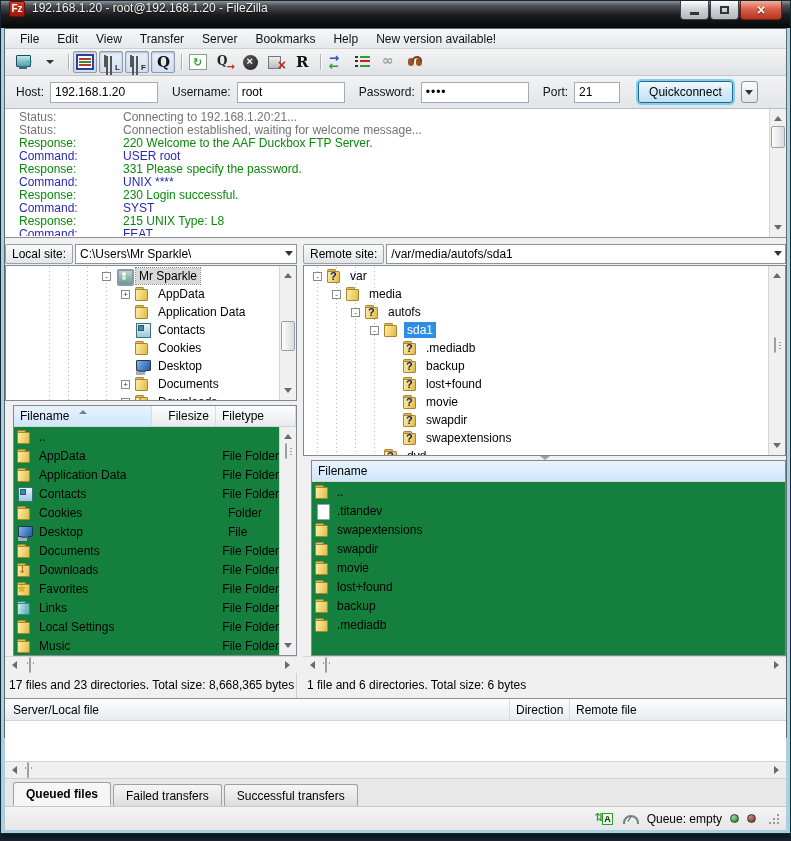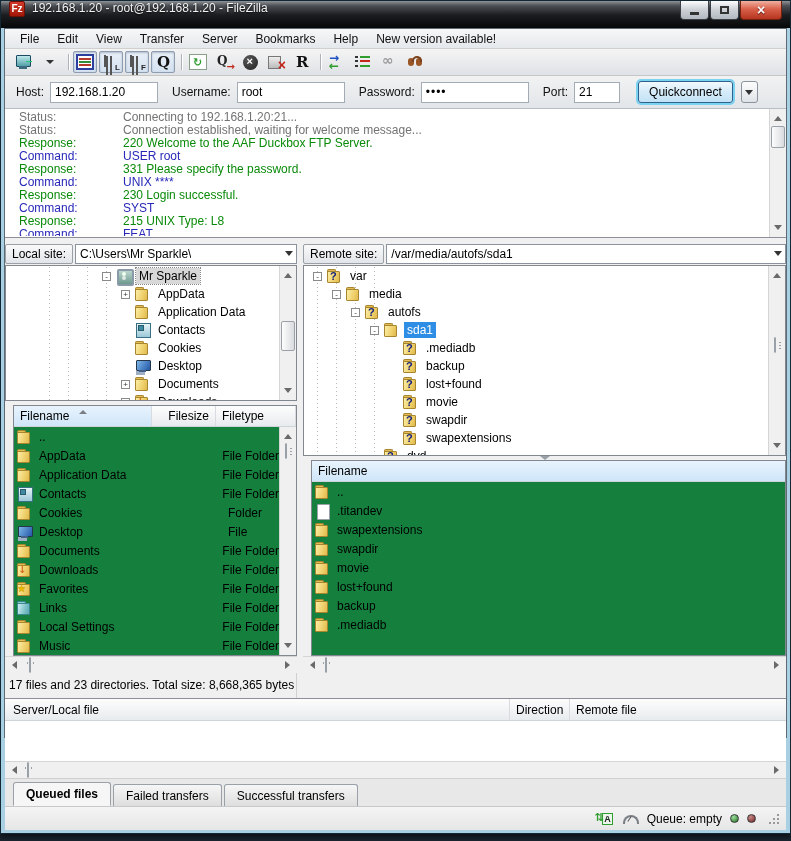--- a/index.html
+++ b/index.html
@@ -715,20 +715,21 @@
           </div>
           <div class="hscroll list-hscroll">
             <span class="hsb-btn hsb-left">
                 <span class="tri-left"></span>
               </span>
             <span class="hsb-thumb grip" style="left:18px;width:420px"></span>
             <span class="hsb-btn hsb-right">
                 <span class="tri-right"></span>
               </span>
           </div>
+          <div class="pane-status">1 file and 6 directories. Total size: 6 bytes</div>
         </div>
       </div>
 
       <div class="queue">
         <div class="qheader">
           <span class="qh1">Server/Local file</span>
           <span class="qh2">Direction</span>
           <span class="qh3">Remote file</span>
         </div>
         <div class="qbody"></div>

